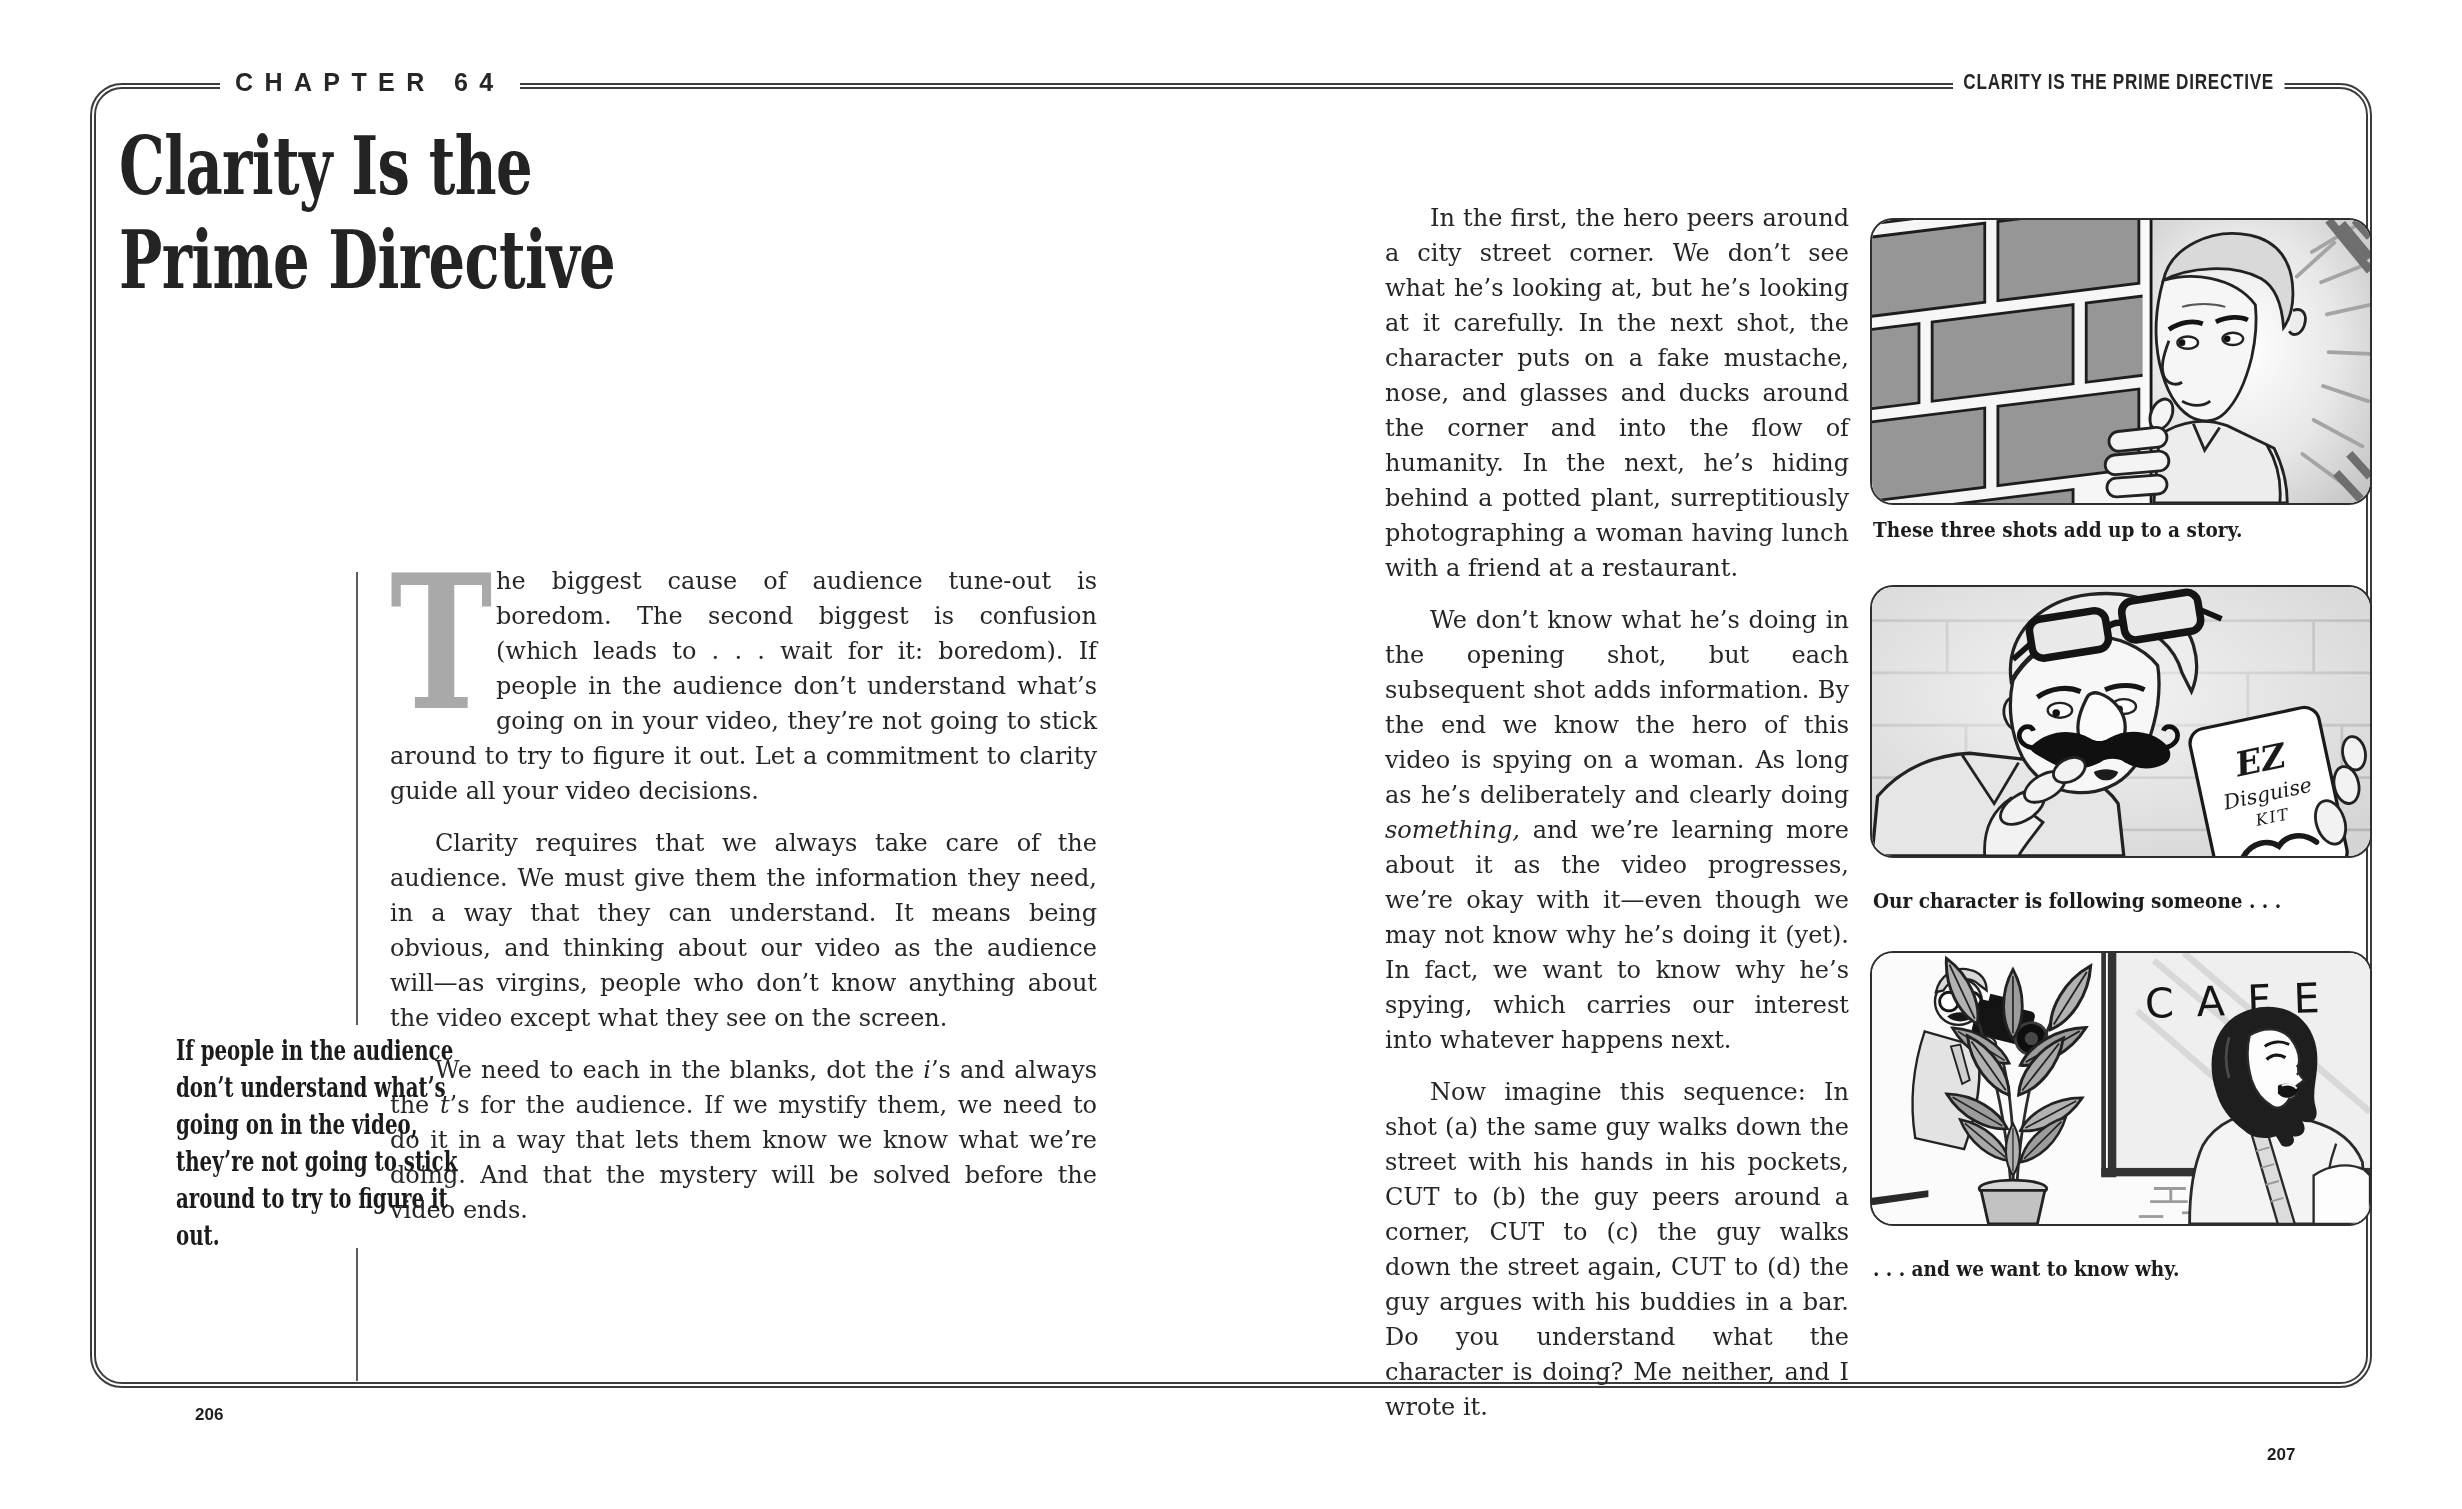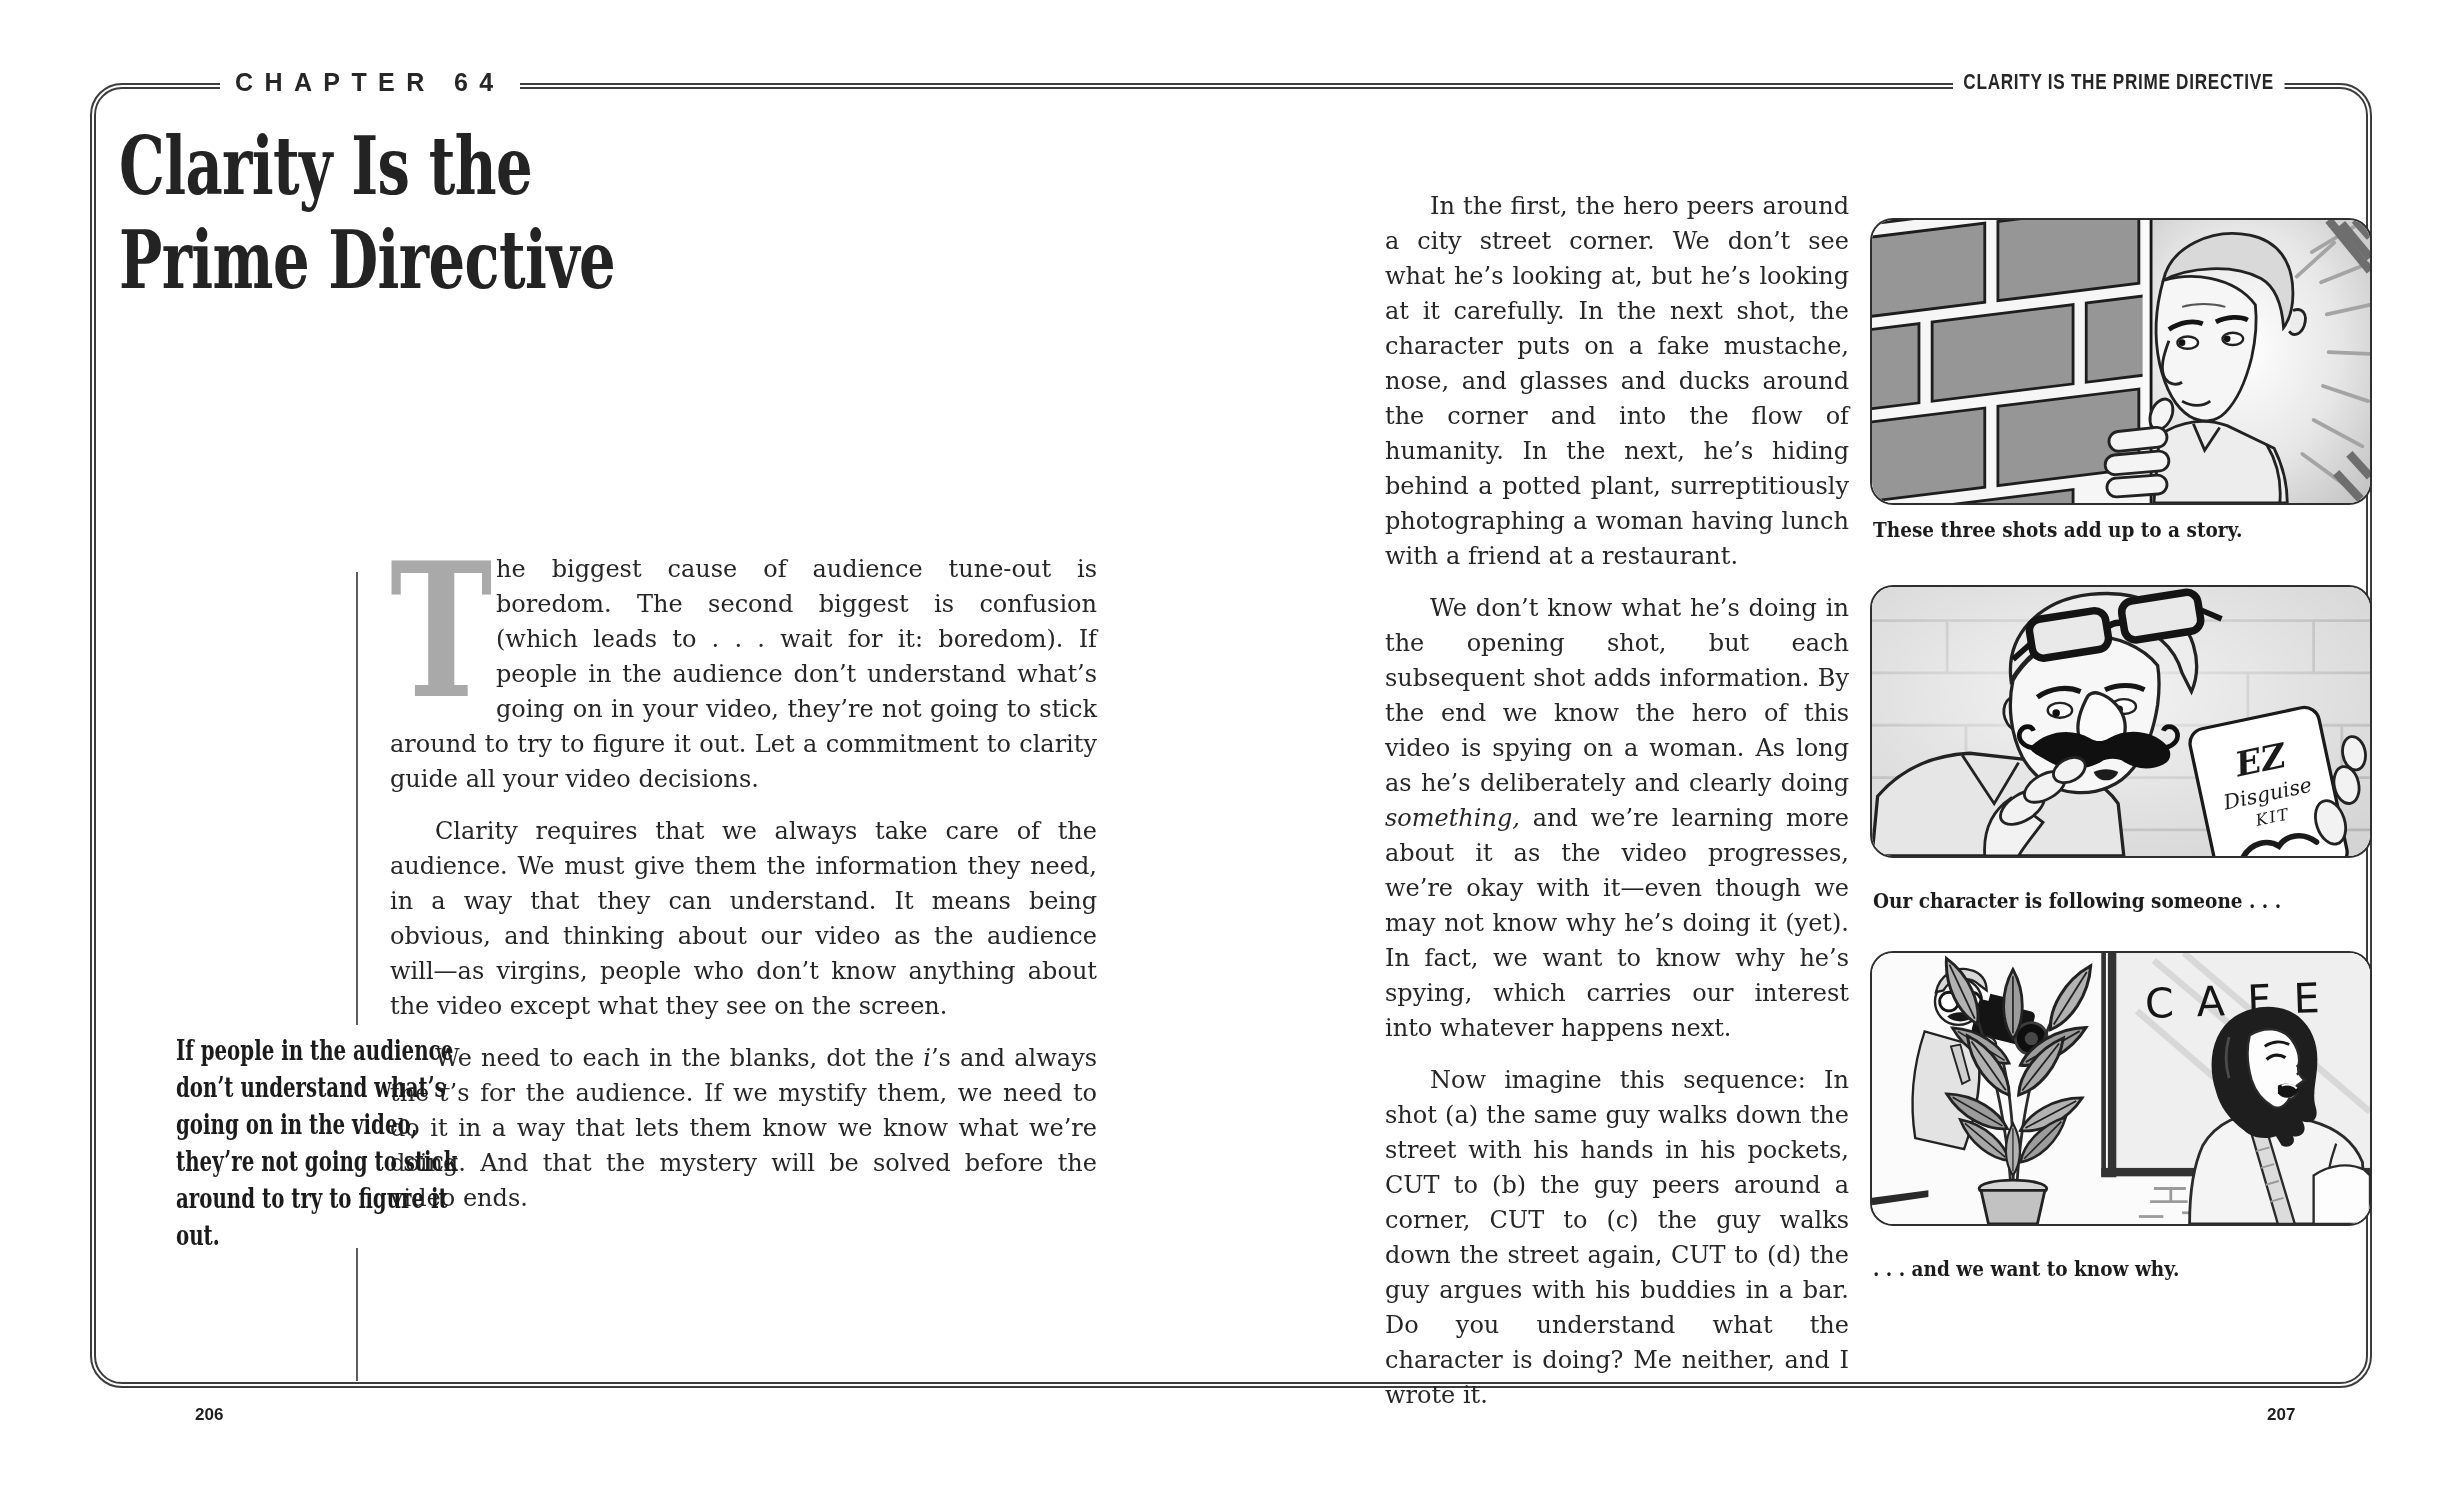--- a/index.html
+++ b/index.html
@@ -17,33 +17,33 @@
     font-family:"Liberation Sans","DejaVu Sans",sans-serif;font-weight:bold;
   }
   .chapter-label{left:220px;top:68px;font-size:25px;letter-spacing:11.4px;padding:0 15px;}
   .running-header{left:1953px;top:69px;font-size:22px;letter-spacing:0.9px;padding:0 13.3px;
     transform:scaleX(0.78);transform-origin:left center;}
   .page-num{
     position:absolute;top:1405px;font-family:"Liberation Sans","DejaVu Sans",sans-serif;
     font-weight:bold;font-size:17px;color:#1f1f1f;
   }
   #pn-left{left:195px;}
-  #pn-right{left:2267px;}
+  #pn-right{left:2267px;margin-top:40px;}
   
   .page-title{
     position:absolute;left:119px;top:119px;font-weight:bold;color:#232323;
     font-size:80px;line-height:94px;letter-spacing:-0.9px;white-space:nowrap;
     transform:scaleX(0.72);transform-origin:left top;
   }
   .v-rule{position:absolute;left:356px;width:1.9px;background:#5c5c5c;}
   .v-rule.seg1{top:572px;height:453px;}
   .v-rule.seg2{top:1248px;height:133px;}
   .body-col{
     position:absolute;text-align:justify;font-size:24px;line-height:35px;color:#262626;
-    hyphens:auto;-webkit-hyphens:auto;
+    hyphens:auto;margin-top:12px;-webkit-hyphens:auto;
   }
   .left-col{left:390px;top:552px;width:707px;}
   .right-col{left:1385px;top:189px;width:464px;}
   p.para{margin:0 0 17px 0;text-indent:45px;}
   p.para.first{text-indent:0;}
   .dropcap{
     float:left;width:91px;height:142px;line-height:142px;font-size:186px;
     color:#a9a9a9;font-weight:bold;margin:7.6px 15px 1.9px 0;overflow:visible;
   }
   .dc-inner{display:inline-block;transform:scaleX(0.74);transform-origin:left top;}

